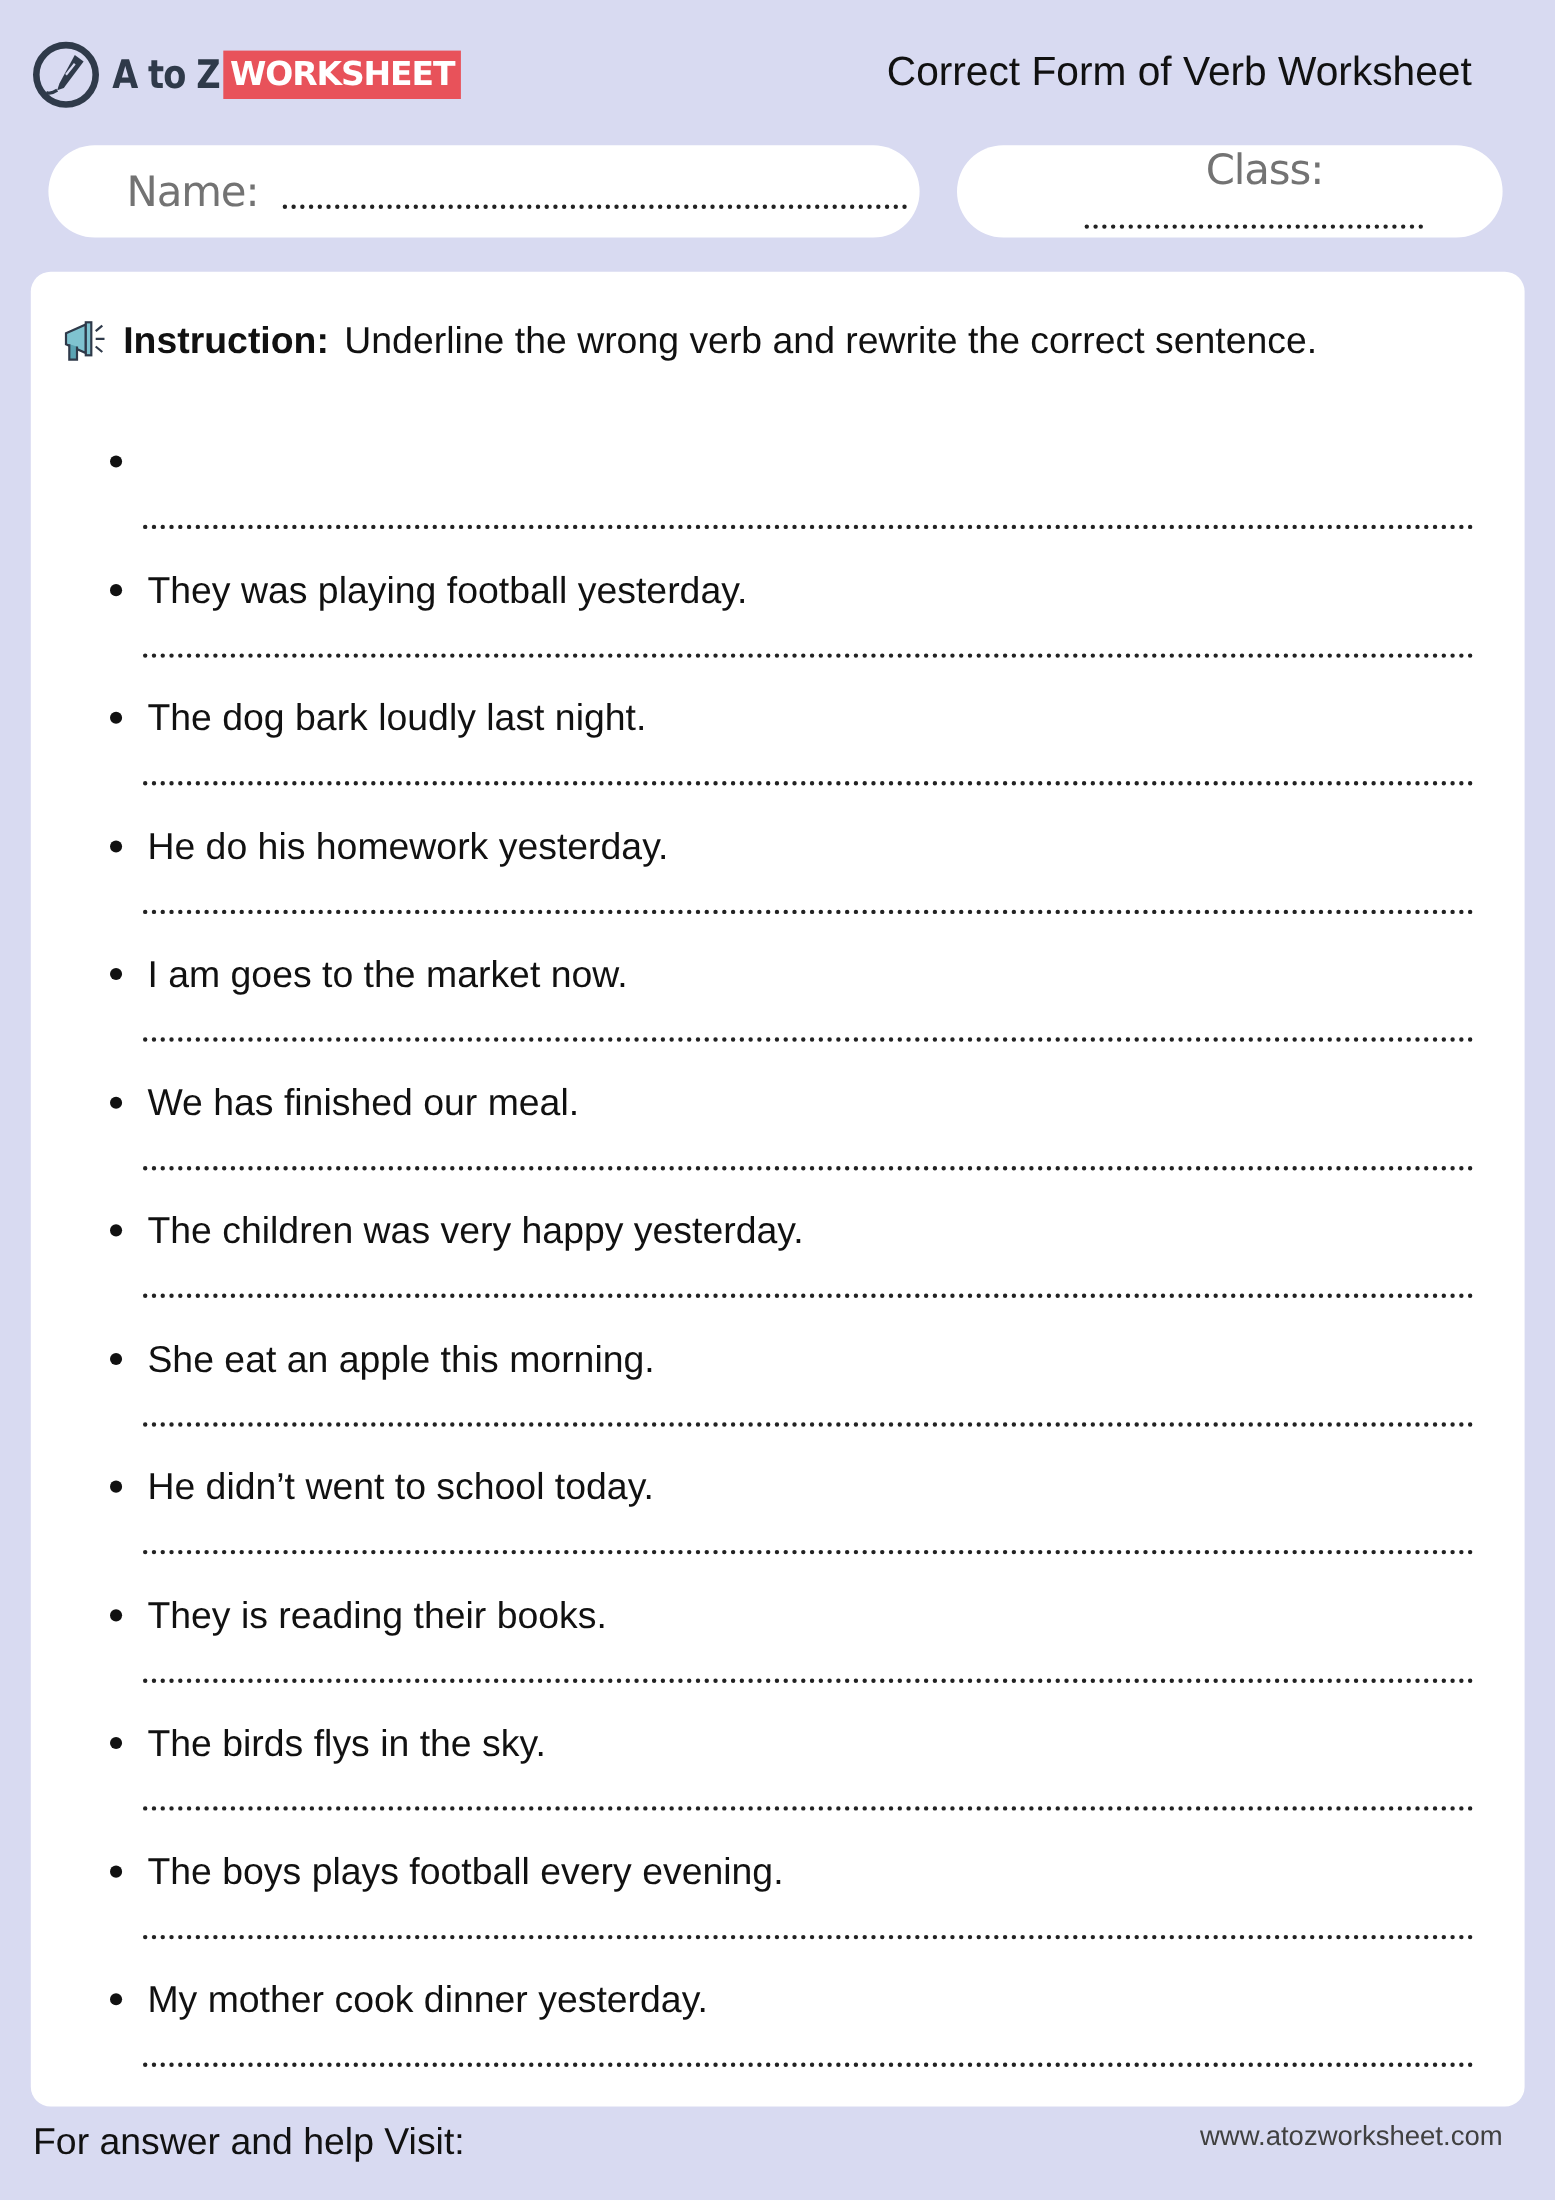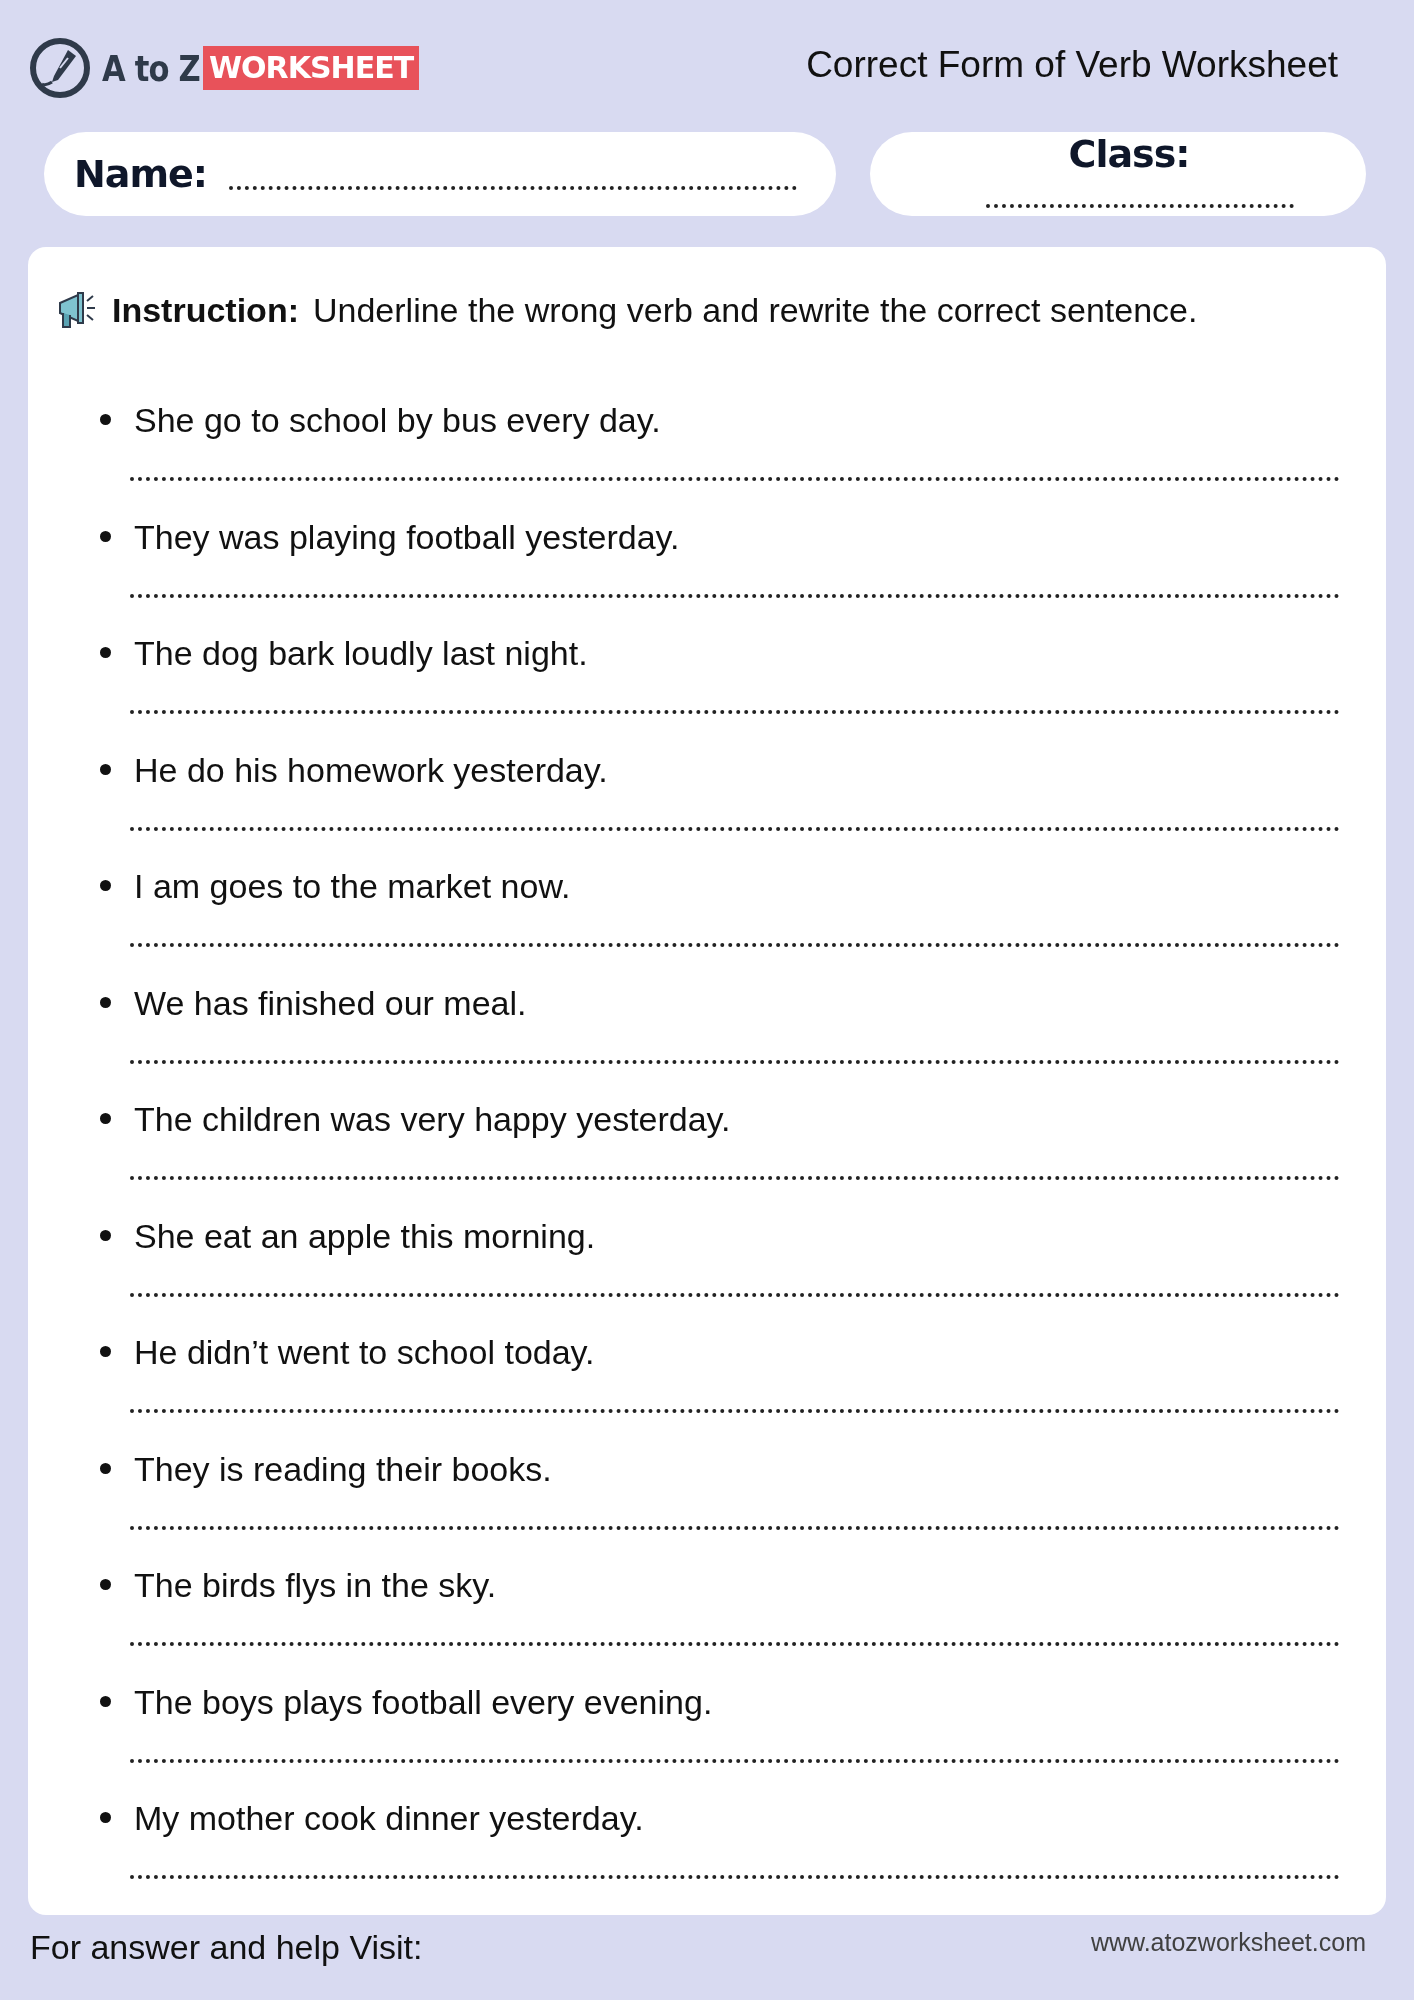--- a/index.html
+++ b/index.html
@@ -39,22 +39,22 @@
     position: absolute; right: 28px; top: 44px;
     font-size: 37px; color: #111; font-family: "Liberation Sans", sans-serif;
   }
   .pill {
     position: absolute; background: #fff; border-radius: 42px;
     height: 84px; top: 132px; display: flex; align-items: center;
   }
   .pill-name { left: 44px; width: 792px; padding-left: 30px; }
   .pill-class { left: 870px; width: 496px; padding-left: 22px; flex-direction: column; }
   .pill-label {
-    font-family: "DejaVu Sans", sans-serif; font-weight: bold;
-    font-size: 38px; color: #0f172a; letter-spacing: -1px;
+    font-family: "DejaVu Sans", sans-serif; font-weight: normal;
+    font-size: 38px; color: #737373; letter-spacing: -1px; margin-left: 41px;
   }
   .pill-dots {
     flex: 0 0 auto; height: 4px; margin-left: 22px; margin-top: 28px;
     border-bottom: 4px dotted #222;
   }
   .pill-name .pill-dots { width: 568px; }
   .pill-class .pill-dots { width: 308px; }
   .card {
     position: absolute; left: 28px; top: 247px; width: 1358px; height: 1668px;
     background: #fff; border-radius: 18px;
@@ -125,21 +125,20 @@
         <line x1="33" y1="28" x2="39" y2="33" stroke="#2f3a4a" stroke-width="2"></line>
       </svg>
     </span>
     <span class="lbl">Instruction:</span>
     <span>Underline the wrong verb and rewrite the correct sentence.</span>
   </div>
 
   <div class="items">
     <div class="item">
         <span class="bullet"></span>
-        <span class="text">She go to school by bus every day.</span>
         <span class="answer"></span>
       </div>
     <div class="item">
         <span class="bullet"></span>
         <span class="text">They was playing football yesterday.</span>
         <span class="answer"></span>
       </div>
     <div class="item">
         <span class="bullet"></span>
         <span class="text">The dog bark loudly last night.</span>

